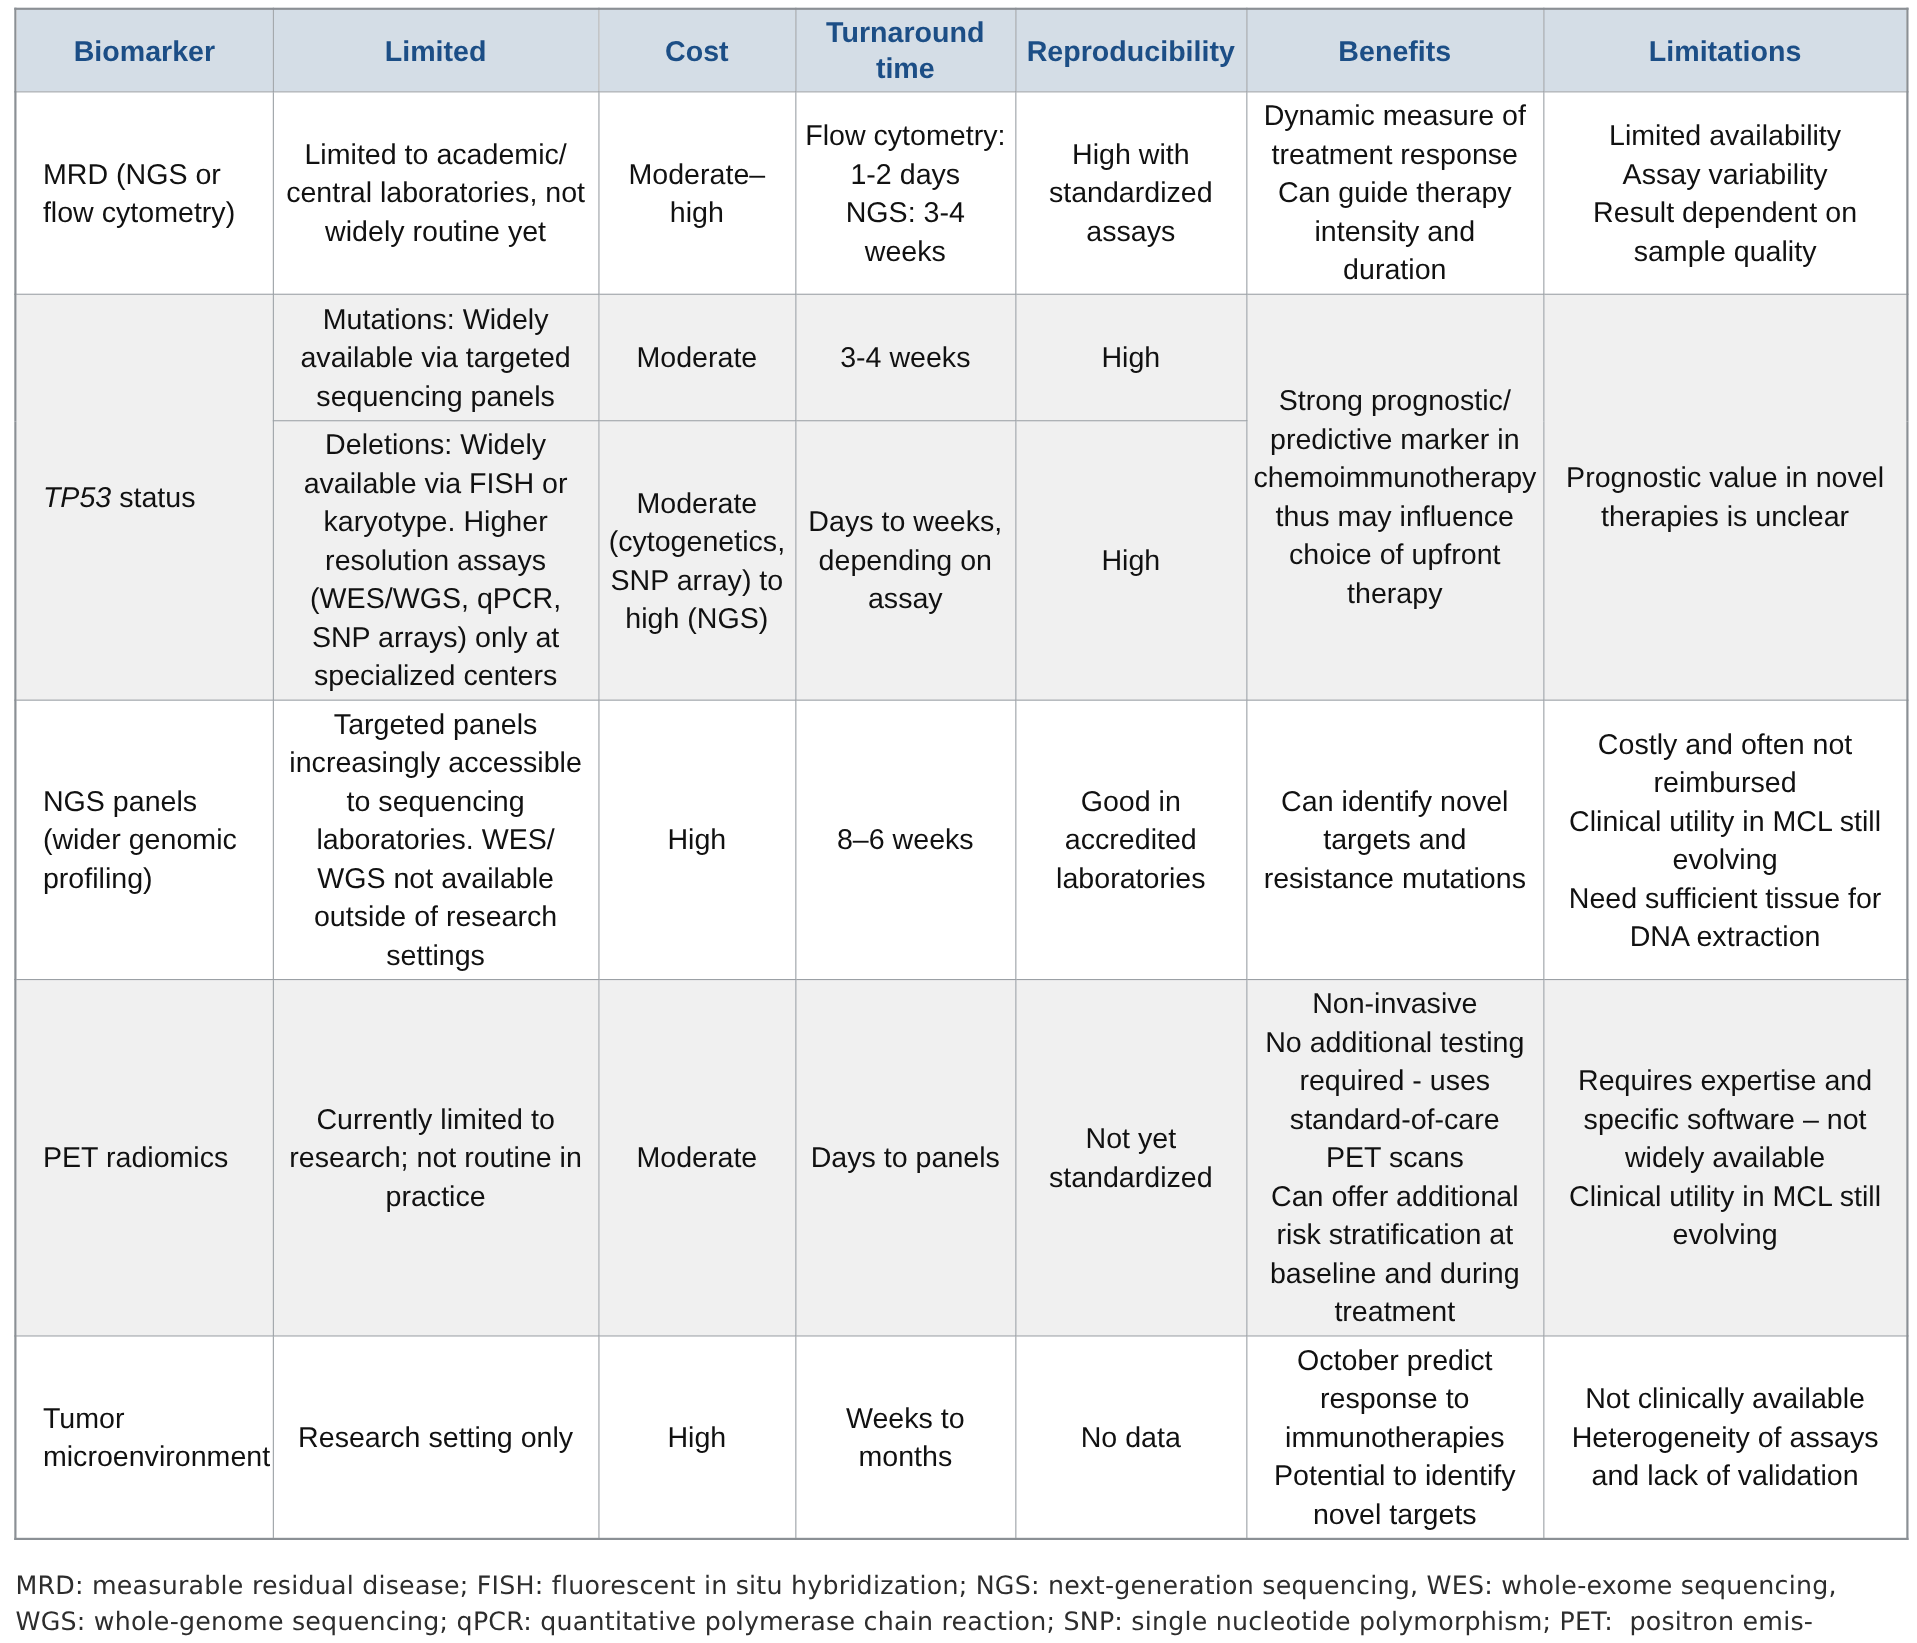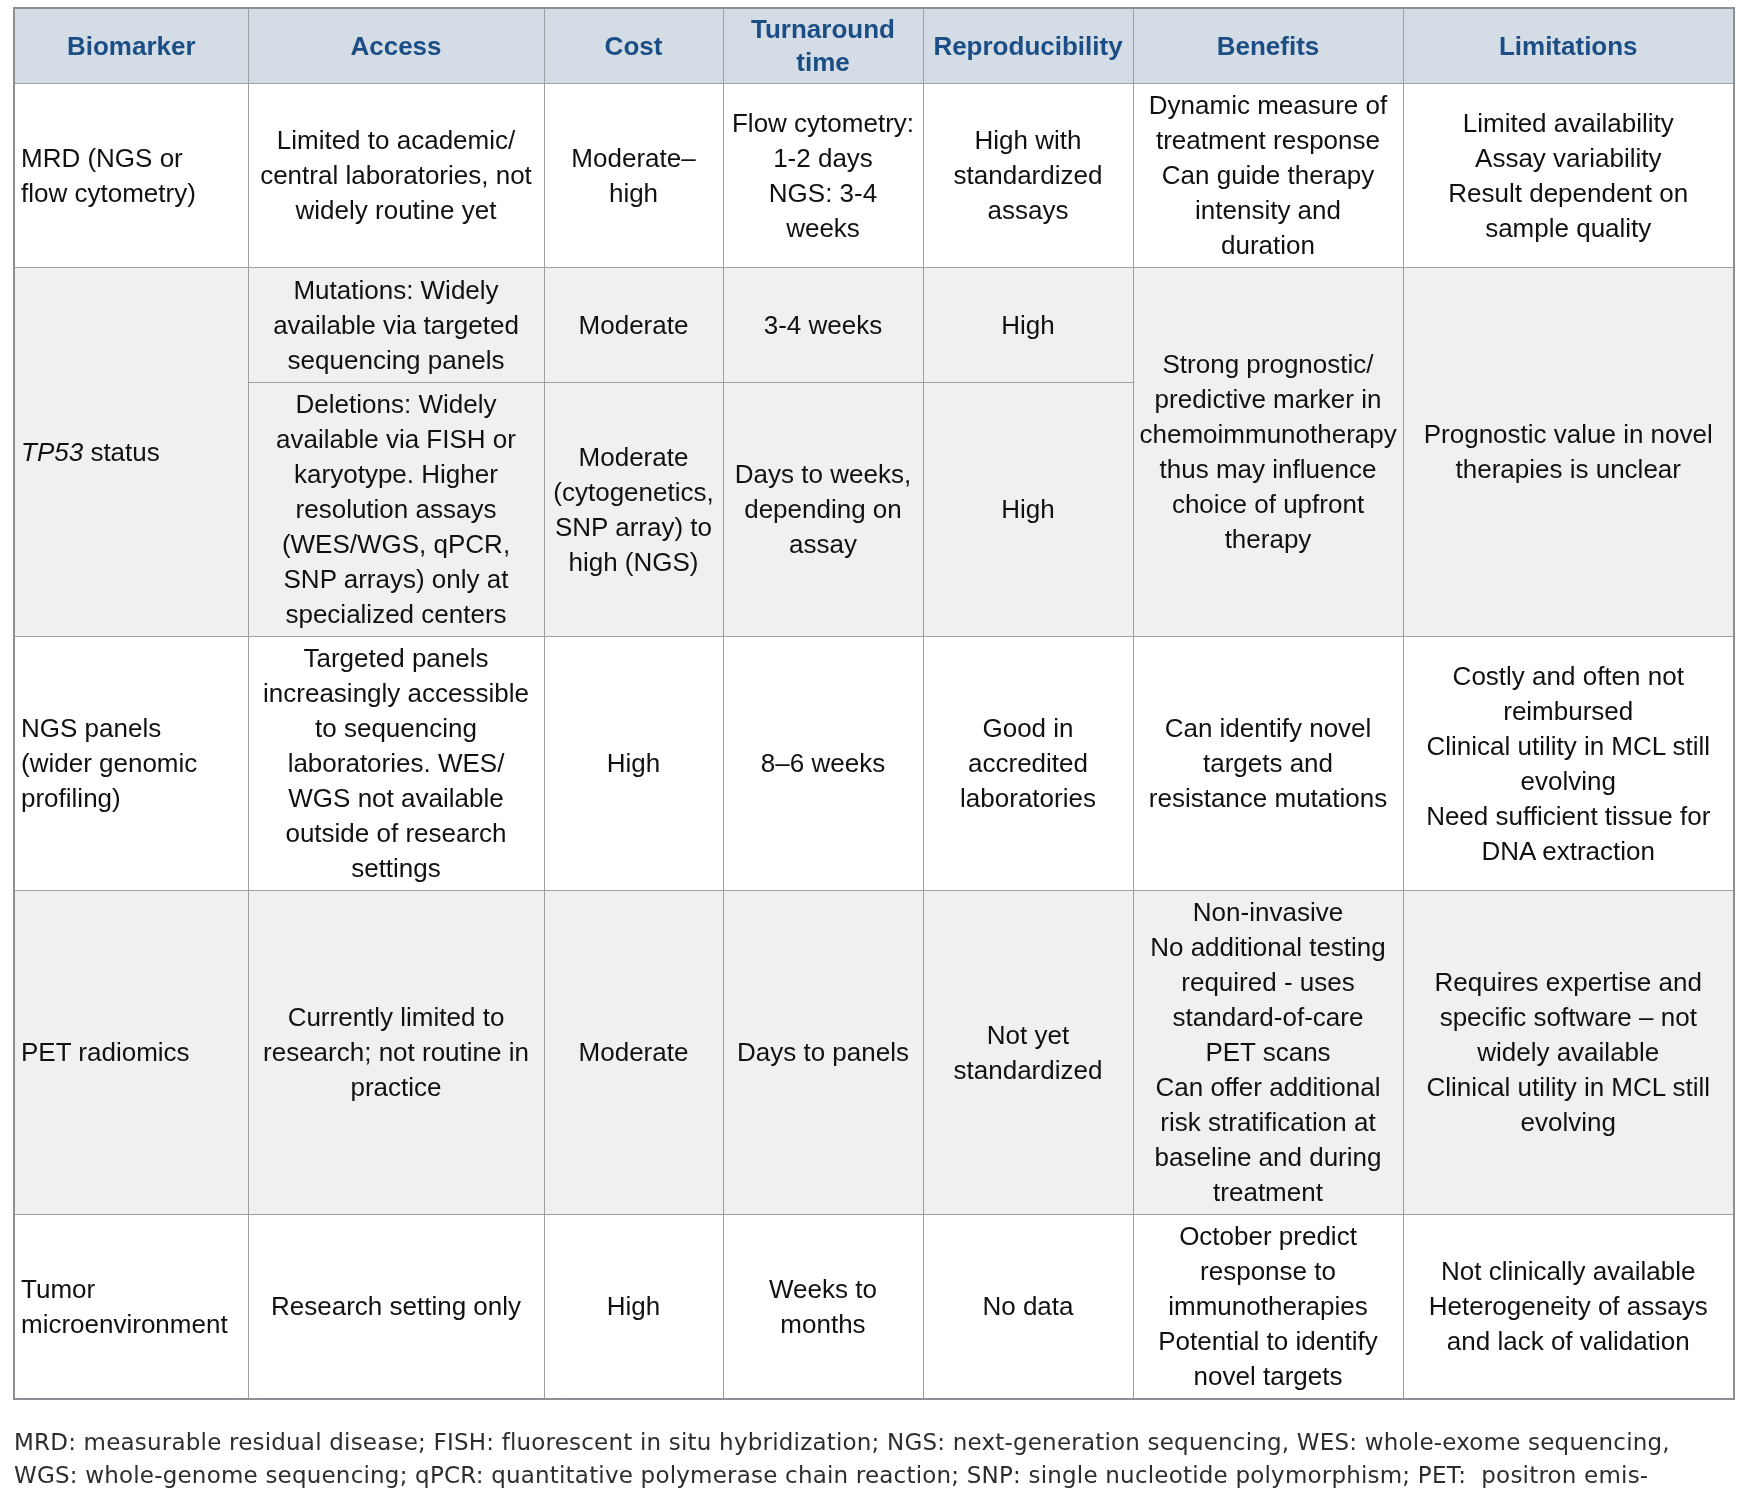--- a/index.html
+++ b/index.html
@@ -43,21 +43,21 @@
   td{
     font-size:26px;
     line-height:35px;
     color:var(--bodyfg);
     text-align:center;
     padding:4px 6px;
     background:#ffffff;
   }
   td.biomarker-cell{
     text-align:left;
-    padding-left:6px;
+    padding-left:24px;
   }
   tr.alt td{background:var(--altbg);margin-top:29px;}
   .italic{font-style:italic;text-align:center;}
   tr.h-head{height:68px;}
   tr.h-r1{height:178px;}
   tr.h-r2a{height:115px;}
   tr.h-r2b{height:245px;}
   tr.h-r3{height:243px;}
   tr.h-r4{height:310px;}
   tr.h-r5{height:180px;}
@@ -83,21 +83,21 @@
       <col style="width:179px">
       <col style="width:200px">
       <col style="width:210px">
       <col style="width:270px">
       <col style="width:331px">
     </colgroup>
 
     <thead>
       <tr class="h-head">
         <th>Biomarker</th>
-        <th>Access</th>
+        <th>Limited</th>
         <th>Cost</th>
         <th>Turnaround
 time</th>
         <th>Reproducibility</th>
         <th>Benefits</th>
         <th>Limitations</th>
       </tr>
     </thead>
 
     <tbody>

